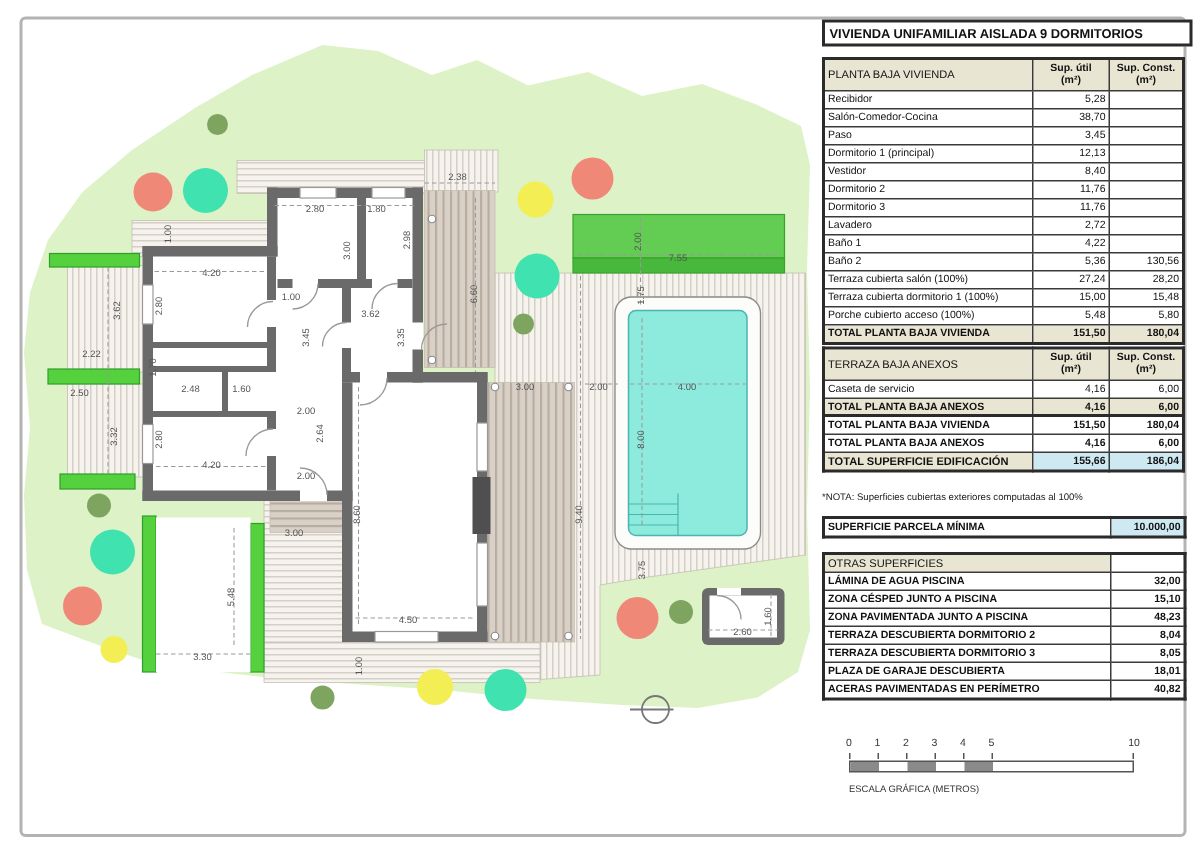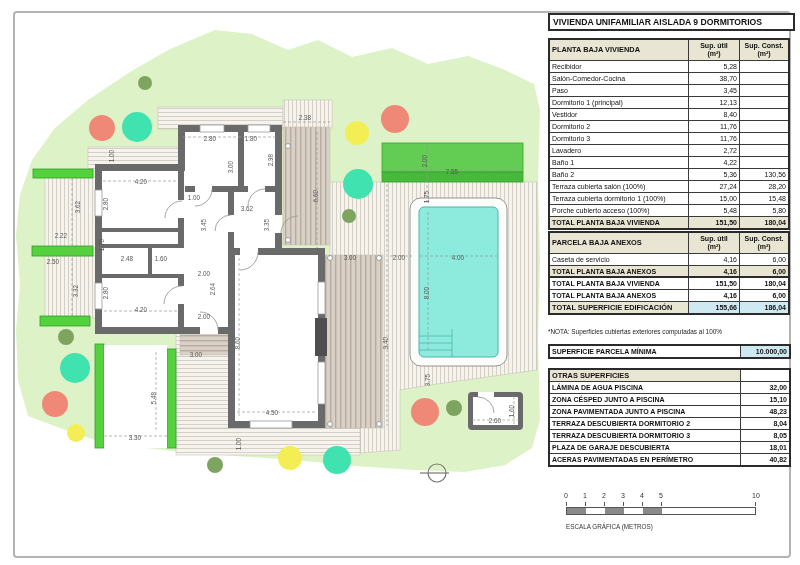--- a/index.html
+++ b/index.html
@@ -8,21 +8,21 @@
   #plan-svg{position:absolute;left:0;top:0;}
   .panel{position:absolute;left:548px;width:237px;}
   .titlebox{border:2px solid #2b2b2b;font-weight:bold;font-size:8.6px;padding:2px 3px;color:#111;background:#fff;}
   table.tbl{border-collapse:collapse;width:236px;table-layout:fixed;background:#fff;}
   table.tbl{border:2px solid #2b2b2b;}
   .tbl td{border:1px solid #3a3a3a;font-size:7px;padding:0 2px;height:11px;line-height:10px;white-space:nowrap;overflow:hidden;color:#111;}
   .tbl td.lab{width:134px;}
   .tbl td.num{width:46px;text-align:right;}
   .tbl td.num2{width:44px;text-align:right;}
   .tbl td.colhead{background:#e9e5d3;font-weight:bold;text-align:center;font-size:7px;line-height:8px;white-space:pre-line;height:20px;}
-  .tbl td.tabhead{background:#e9e5d3;font-weight:bold;font-size:7.4px;}
+  .tbl td.tabhead{background:#e9e5d3;font-weight:normal;font-size:7.4px;}
   .tbl tr.totalrow td{background:#e9e5d3;font-weight:bold;}
   .tbl tr.boldrow td{font-weight:bold;}
   .tbl td.blue{background:#cfe9f2;font-weight:bold;text-align:right;}
   .nota{font-size:6.4px;color:#222;margin-top:2px;}
   
   #scalebar{position:absolute;left:548px;top:492px;width:237px;height:52px;}
   .sb-num{position:absolute;top:0;width:14px;text-align:center;font-size:7px;color:#333;}
   .sb-tick{position:absolute;top:10px;width:1px;height:4px;background:#555;}
   #sb-bar{position:absolute;left:18px;top:15px;width:190px;height:8px;border:1px solid #555;background:#fff;box-sizing:border-box;}
   .sb-seg{position:absolute;top:0;height:6px;background:#8a8a8a;}
@@ -338,21 +338,21 @@
         <td class="lab">TOTAL PLANTA BAJA VIVIENDA</td>
         <td class="num">151,50</td>
         <td class="num2">180,04</td>
       </tr>
 </tbody>
   </table>
 
 <table class="tbl panel" style="top:231px;">
   <tbody>
       <tr>
-    <td class="lab tabhead">PARCELA BAJA ANEXOS</td>
+    <td class="lab tabhead">TERRAZA BAJA ANEXOS</td>
     <td class="num colhead">Sup. útil
 (m²)</td>
     <td class="num2 colhead">Sup. Const.
 (m²)</td>
   </tr>
   <tr>
         <td class="lab">Caseta de servicio</td>
         <td class="num">4,16</td>
         <td class="num2">6,00</td>
       </tr>

